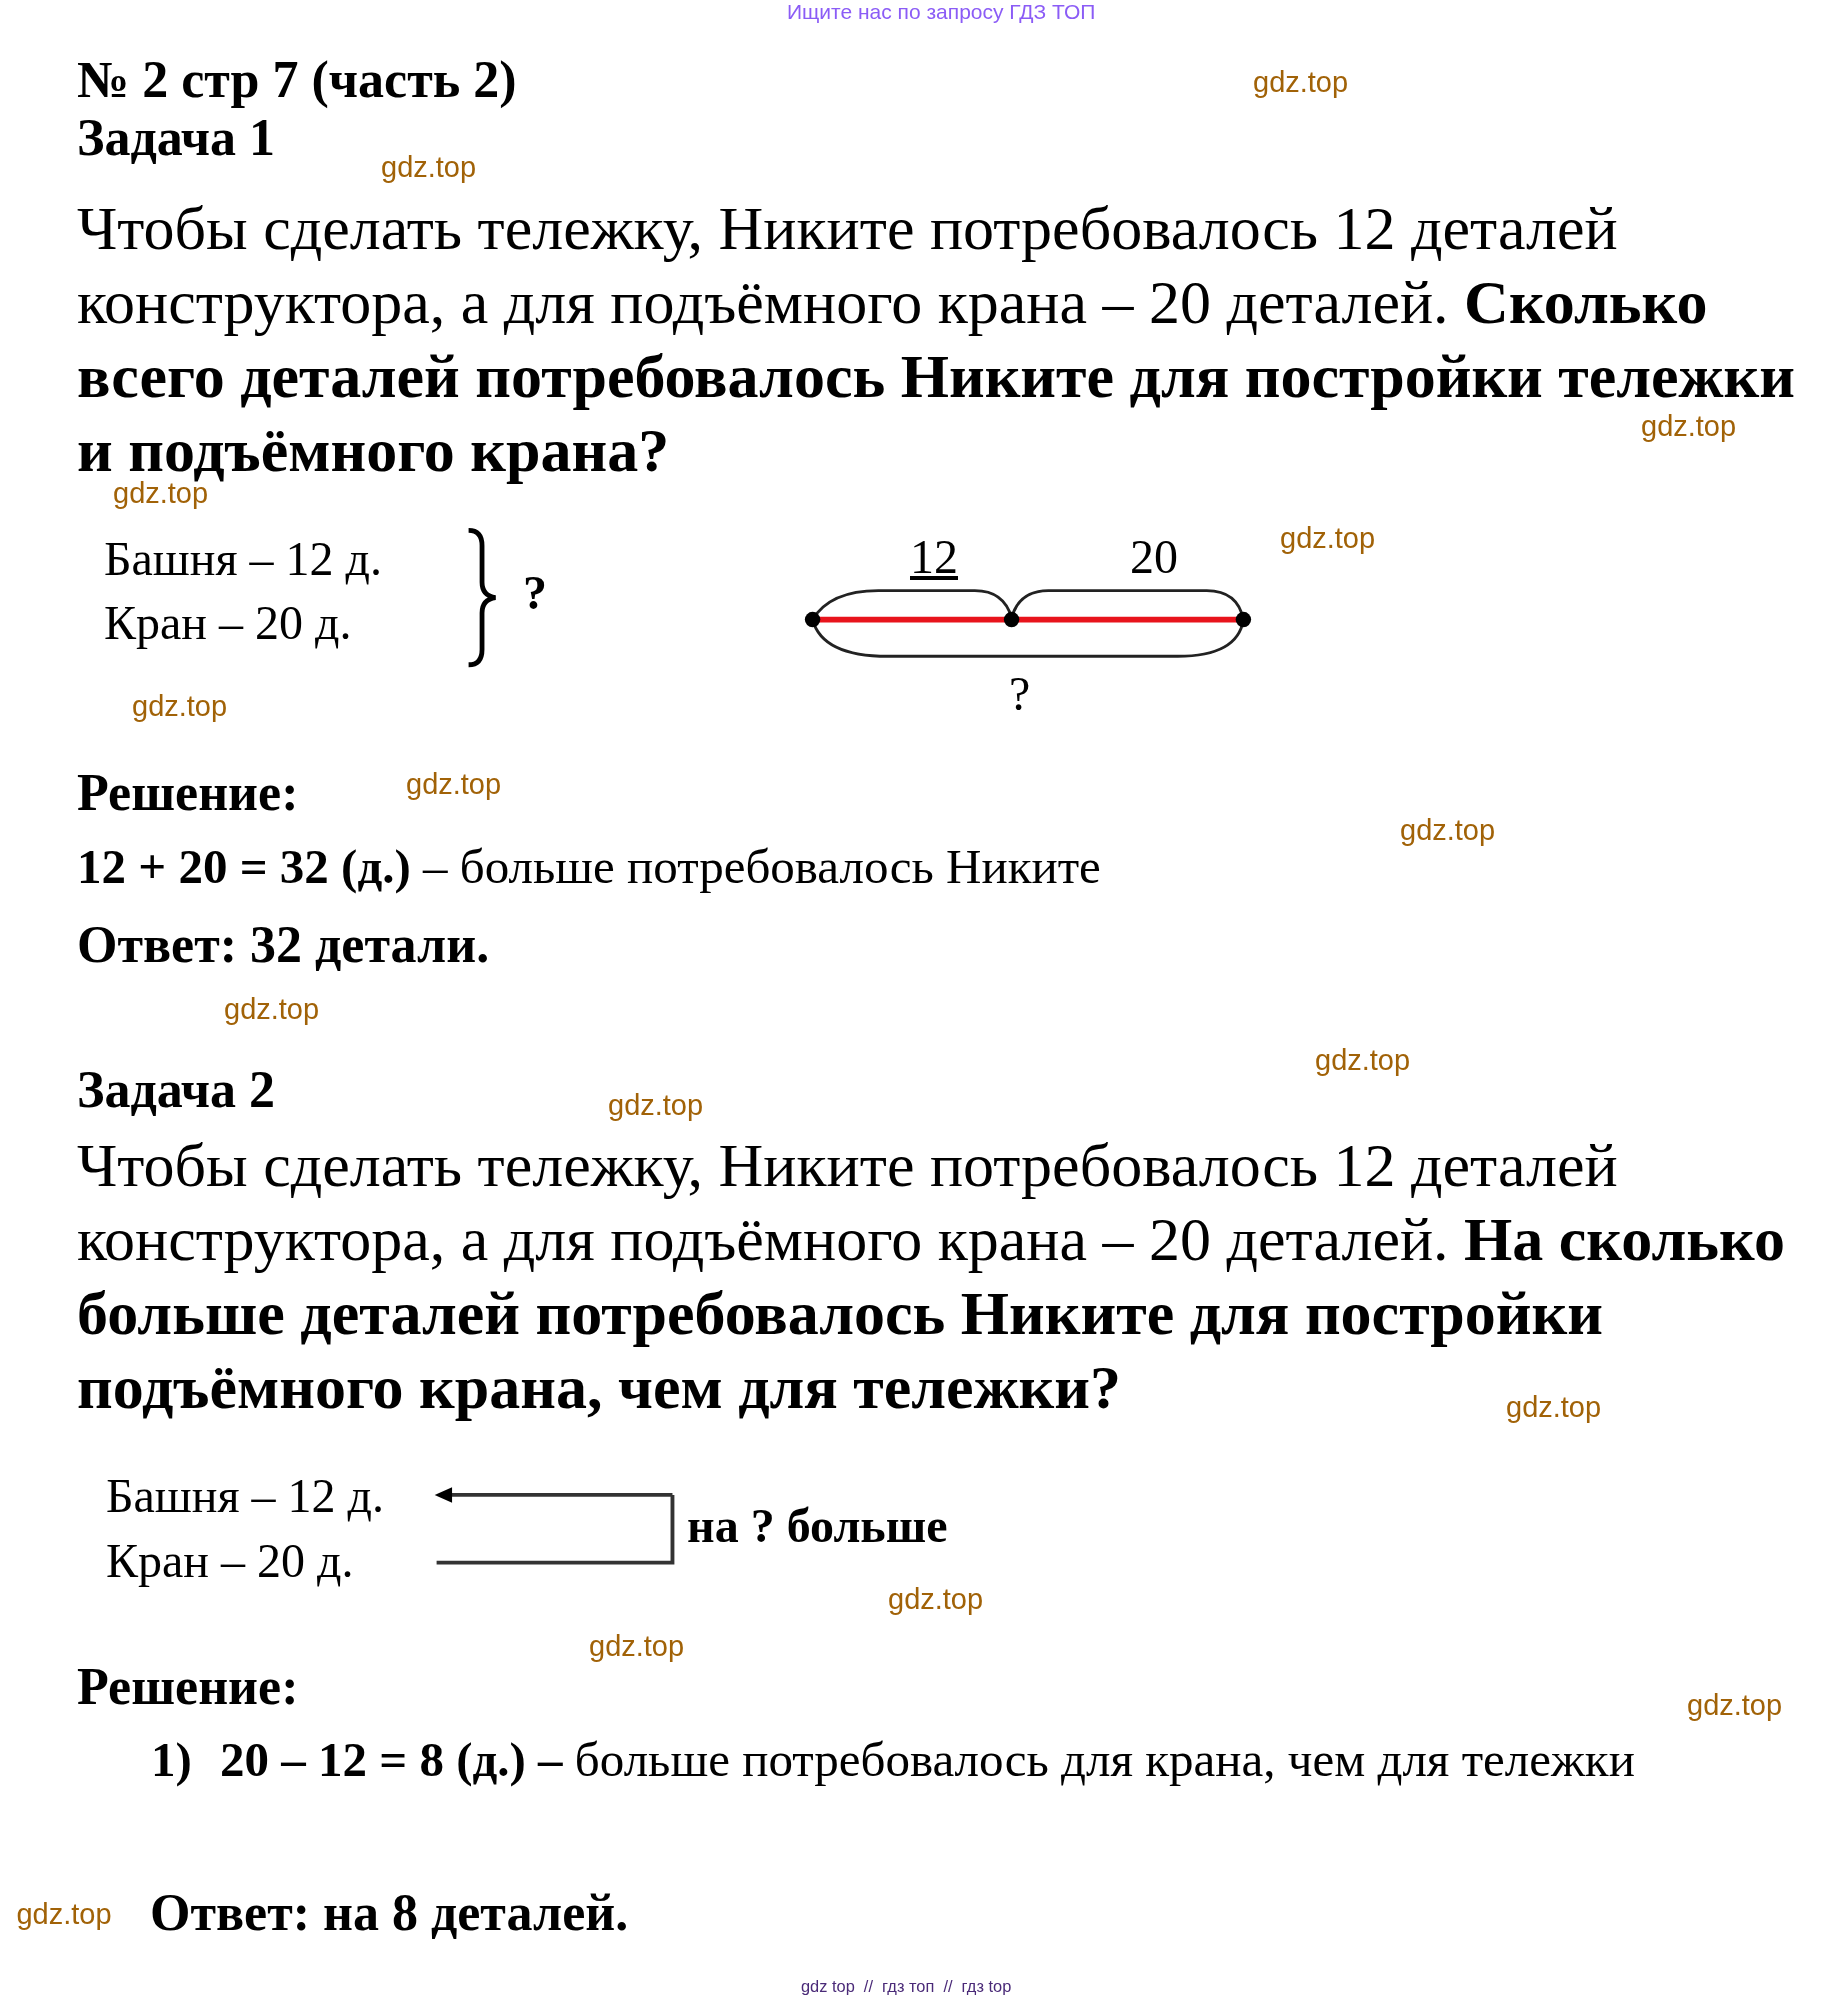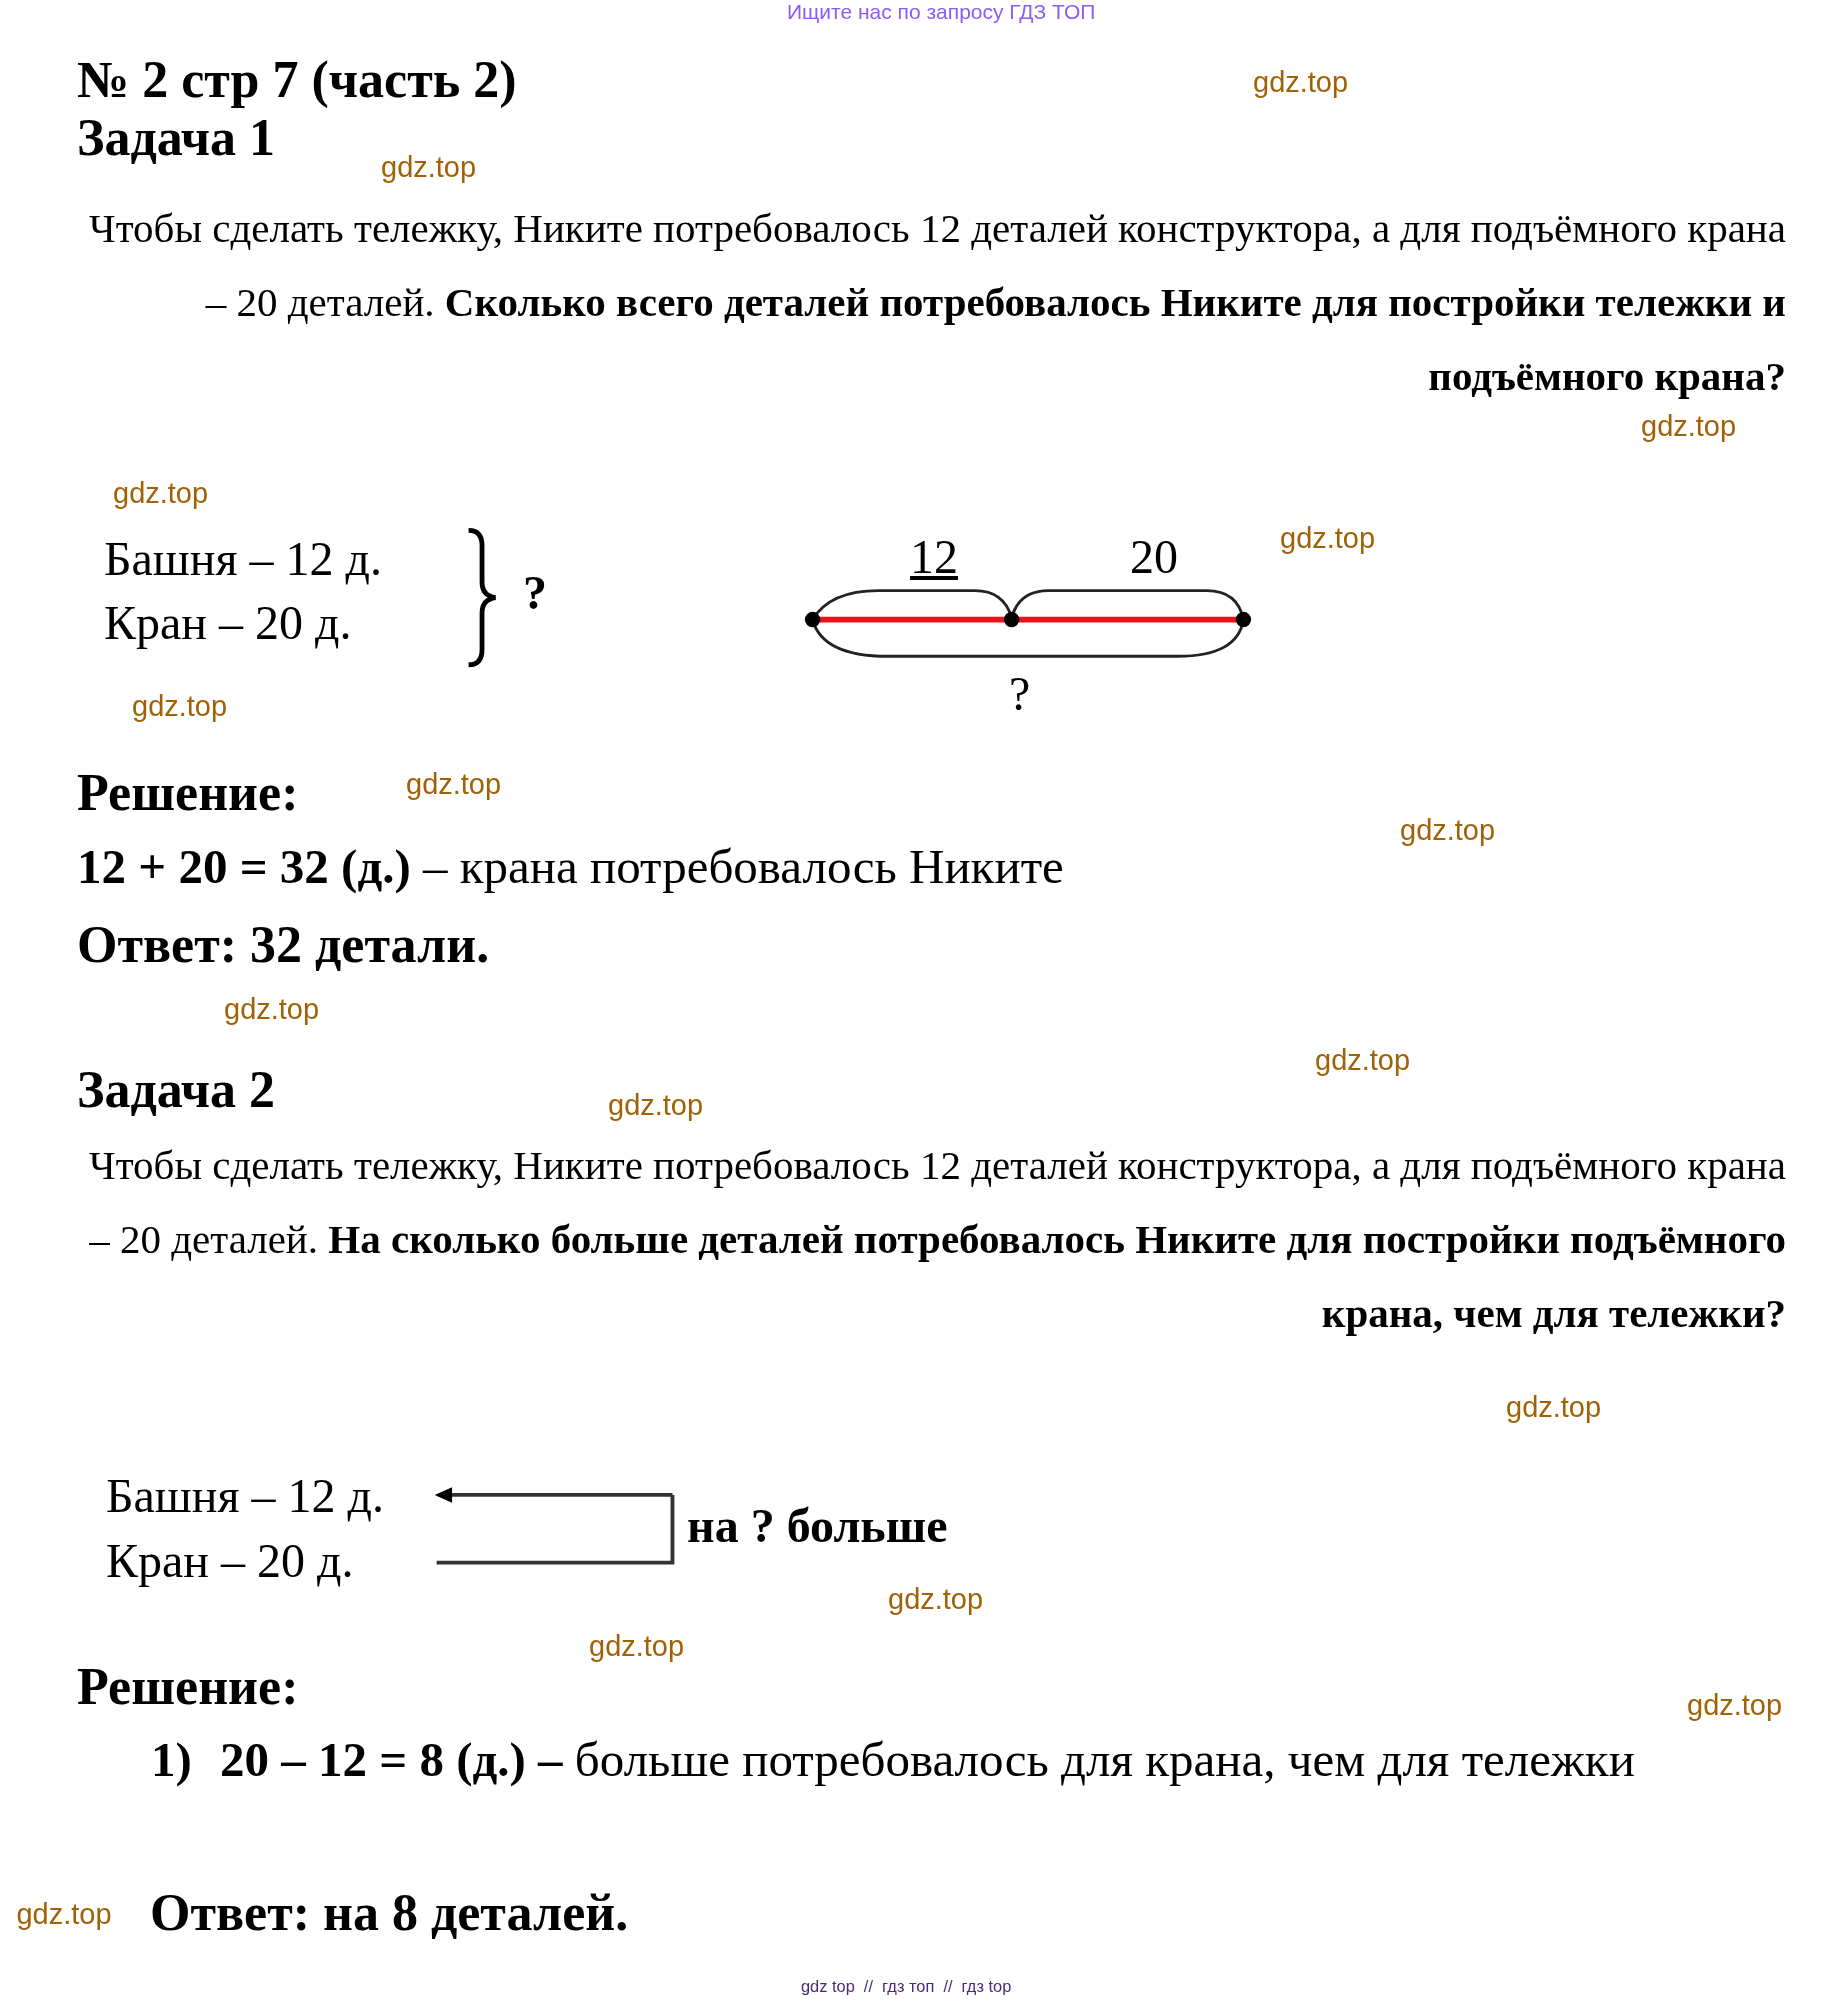--- a/index.html
+++ b/index.html
@@ -6,21 +6,21 @@
   body { width:1834px; height:2008px; position:relative; overflow:hidden;
          font-family:"Liberation Serif", "DejaVu Serif", serif; color:#000; }
   .abs { position:absolute; white-space:nowrap; }
   .wm { font-family:"Liberation Sans", "DejaVu Sans", sans-serif; font-size:29px; color:#a16207; }
   .banner { font-family:Liberation Sans, sans-serif; font-size:21px; color:#8b5cf6; }
   .footer { font-family:"Liberation Sans", "DejaVu Sans", sans-serif; font-size:16.4px; color:#4a2a78; }
   .h1 { font-size:52px; font-weight:bold; }
   .h2 { font-size:52px; font-weight:bold; }
   .txt { font-size:49px; line-height:74px; }
   .b { font-weight:bold; }
-  .para { position:absolute; left:67px; width:1719px; font-size:41px; line-height:74px; white-space:normal;text-align:right; }
+  .para { position:absolute; left:77px; width:1719px; font-size:62px; line-height:74px; white-space:normal; }
   .diag { font-size:48px; }
 </style>
 </head>
 <body>
 
 <div class="abs banner" style="left:787px; top:0px;">Ищите нас по запросу ГДЗ ТОП</div>
 
 <div class="abs h1" style="left:77px; top:50px;">№ 2 стр 7 (часть 2)</div>
 
 <div class="abs wm" style="left:1253px; top:66px;">gdz.top</div>
@@ -62,21 +62,21 @@
     <path d="M12 42 Q22 80 90 80 L390 80 Q452 80 458 42" fill="none" stroke="#222" stroke-width="3"></path>
     <line x1="12" y1="42" x2="458" y2="42" stroke="#e8141c" stroke-width="6"></line>
     <circle cx="12" cy="42" r="8" fill="#000"></circle>
     <circle cx="218" cy="42" r="8" fill="#000"></circle>
     <circle cx="458" cy="42" r="8" fill="#000"></circle>
   </svg>
   <div class="abs diag" style="left:1009px; top:666px;">?</div>
 
   <div class="abs h2" style="left:77px; top:763px;">Решение:</div>
   <div class="abs txt" style="left:77px; top:830px;">
-    <span class="b">12 + 20 = 32 (д.)</span><span> – крана потребовалось Никите</span>
+    <span class="b">12 + 20 = 32 (д.)</span><span> – больше потребовалось Никите</span>
   </div>
   <div class="abs h2" style="left:77px; top:915px;">Ответ: 32 детали.</div>
 </section>
 
 <section>
   <div class="abs h2" style="left:77px; top:1060px;">Задача 2</div>
   <div class="para" style="top:1128px;">
     <span>Чтобы сделать тележку, Никите потребовалось 12 деталей конструктора, а для подъёмного крана – 20 деталей.</span>
     <span class="b">На сколько больше деталей потребовалось Никите для постройки подъёмного крана, чем для тележки?</span>
   </div>

